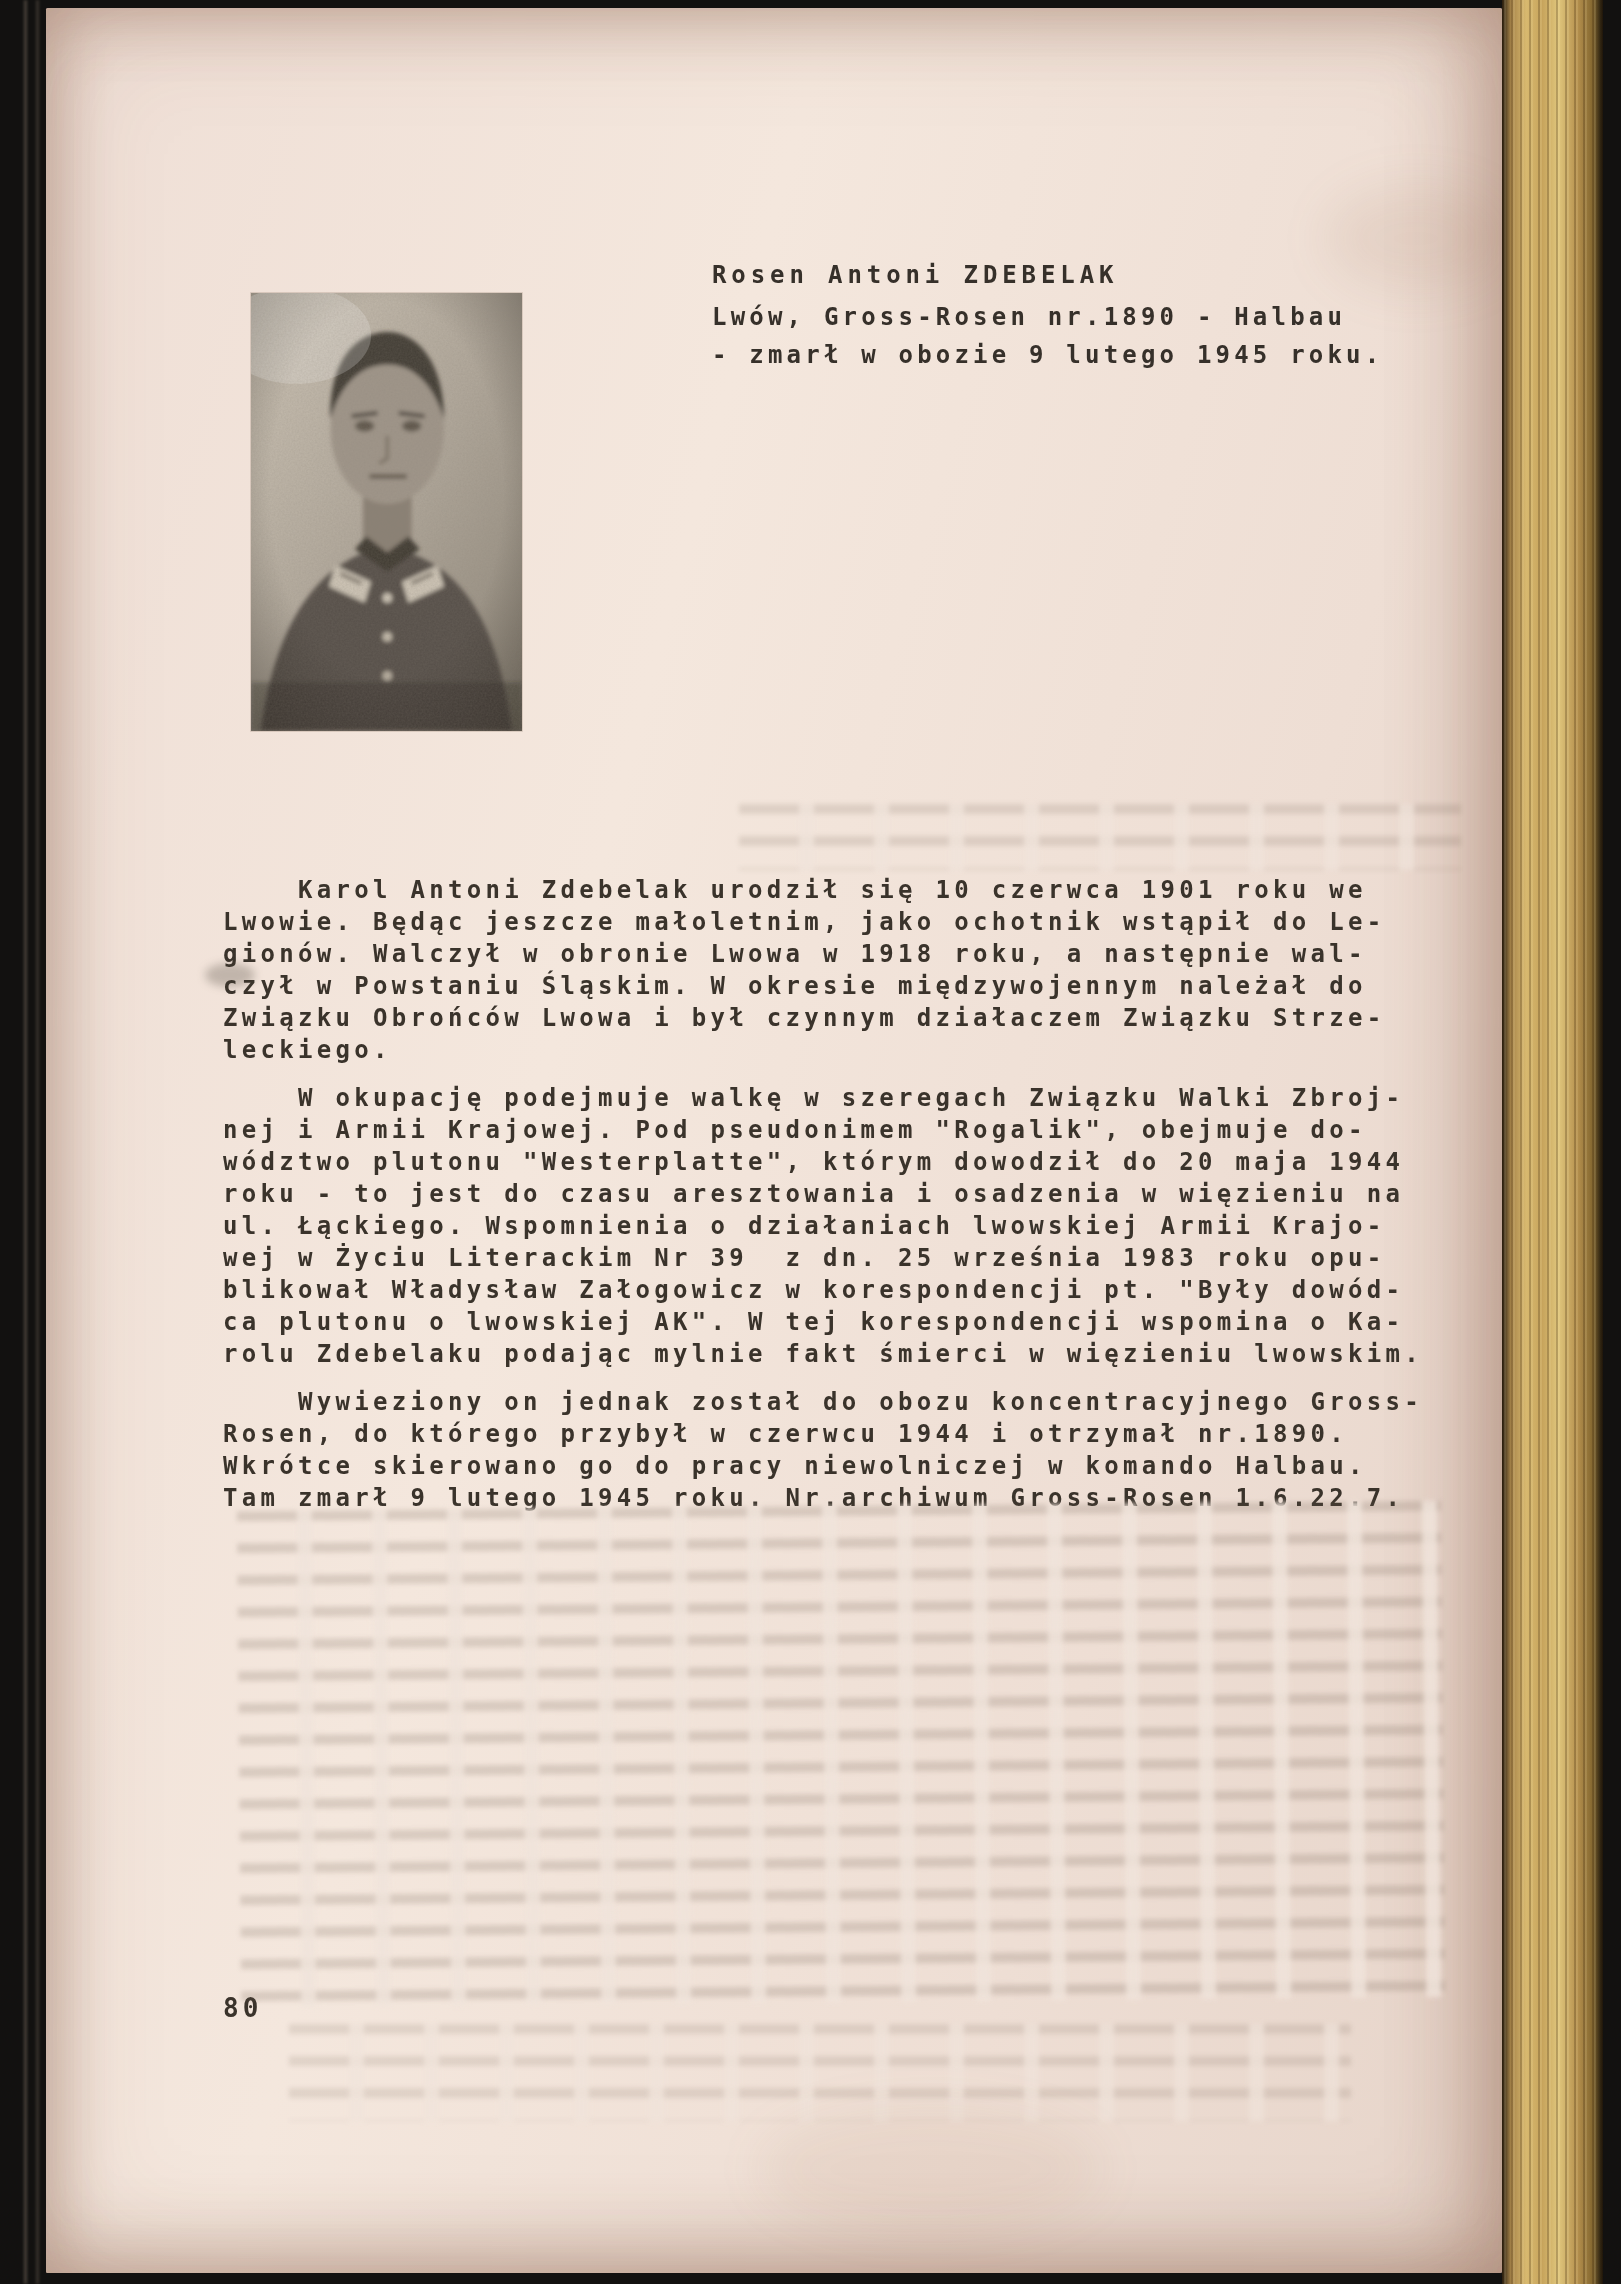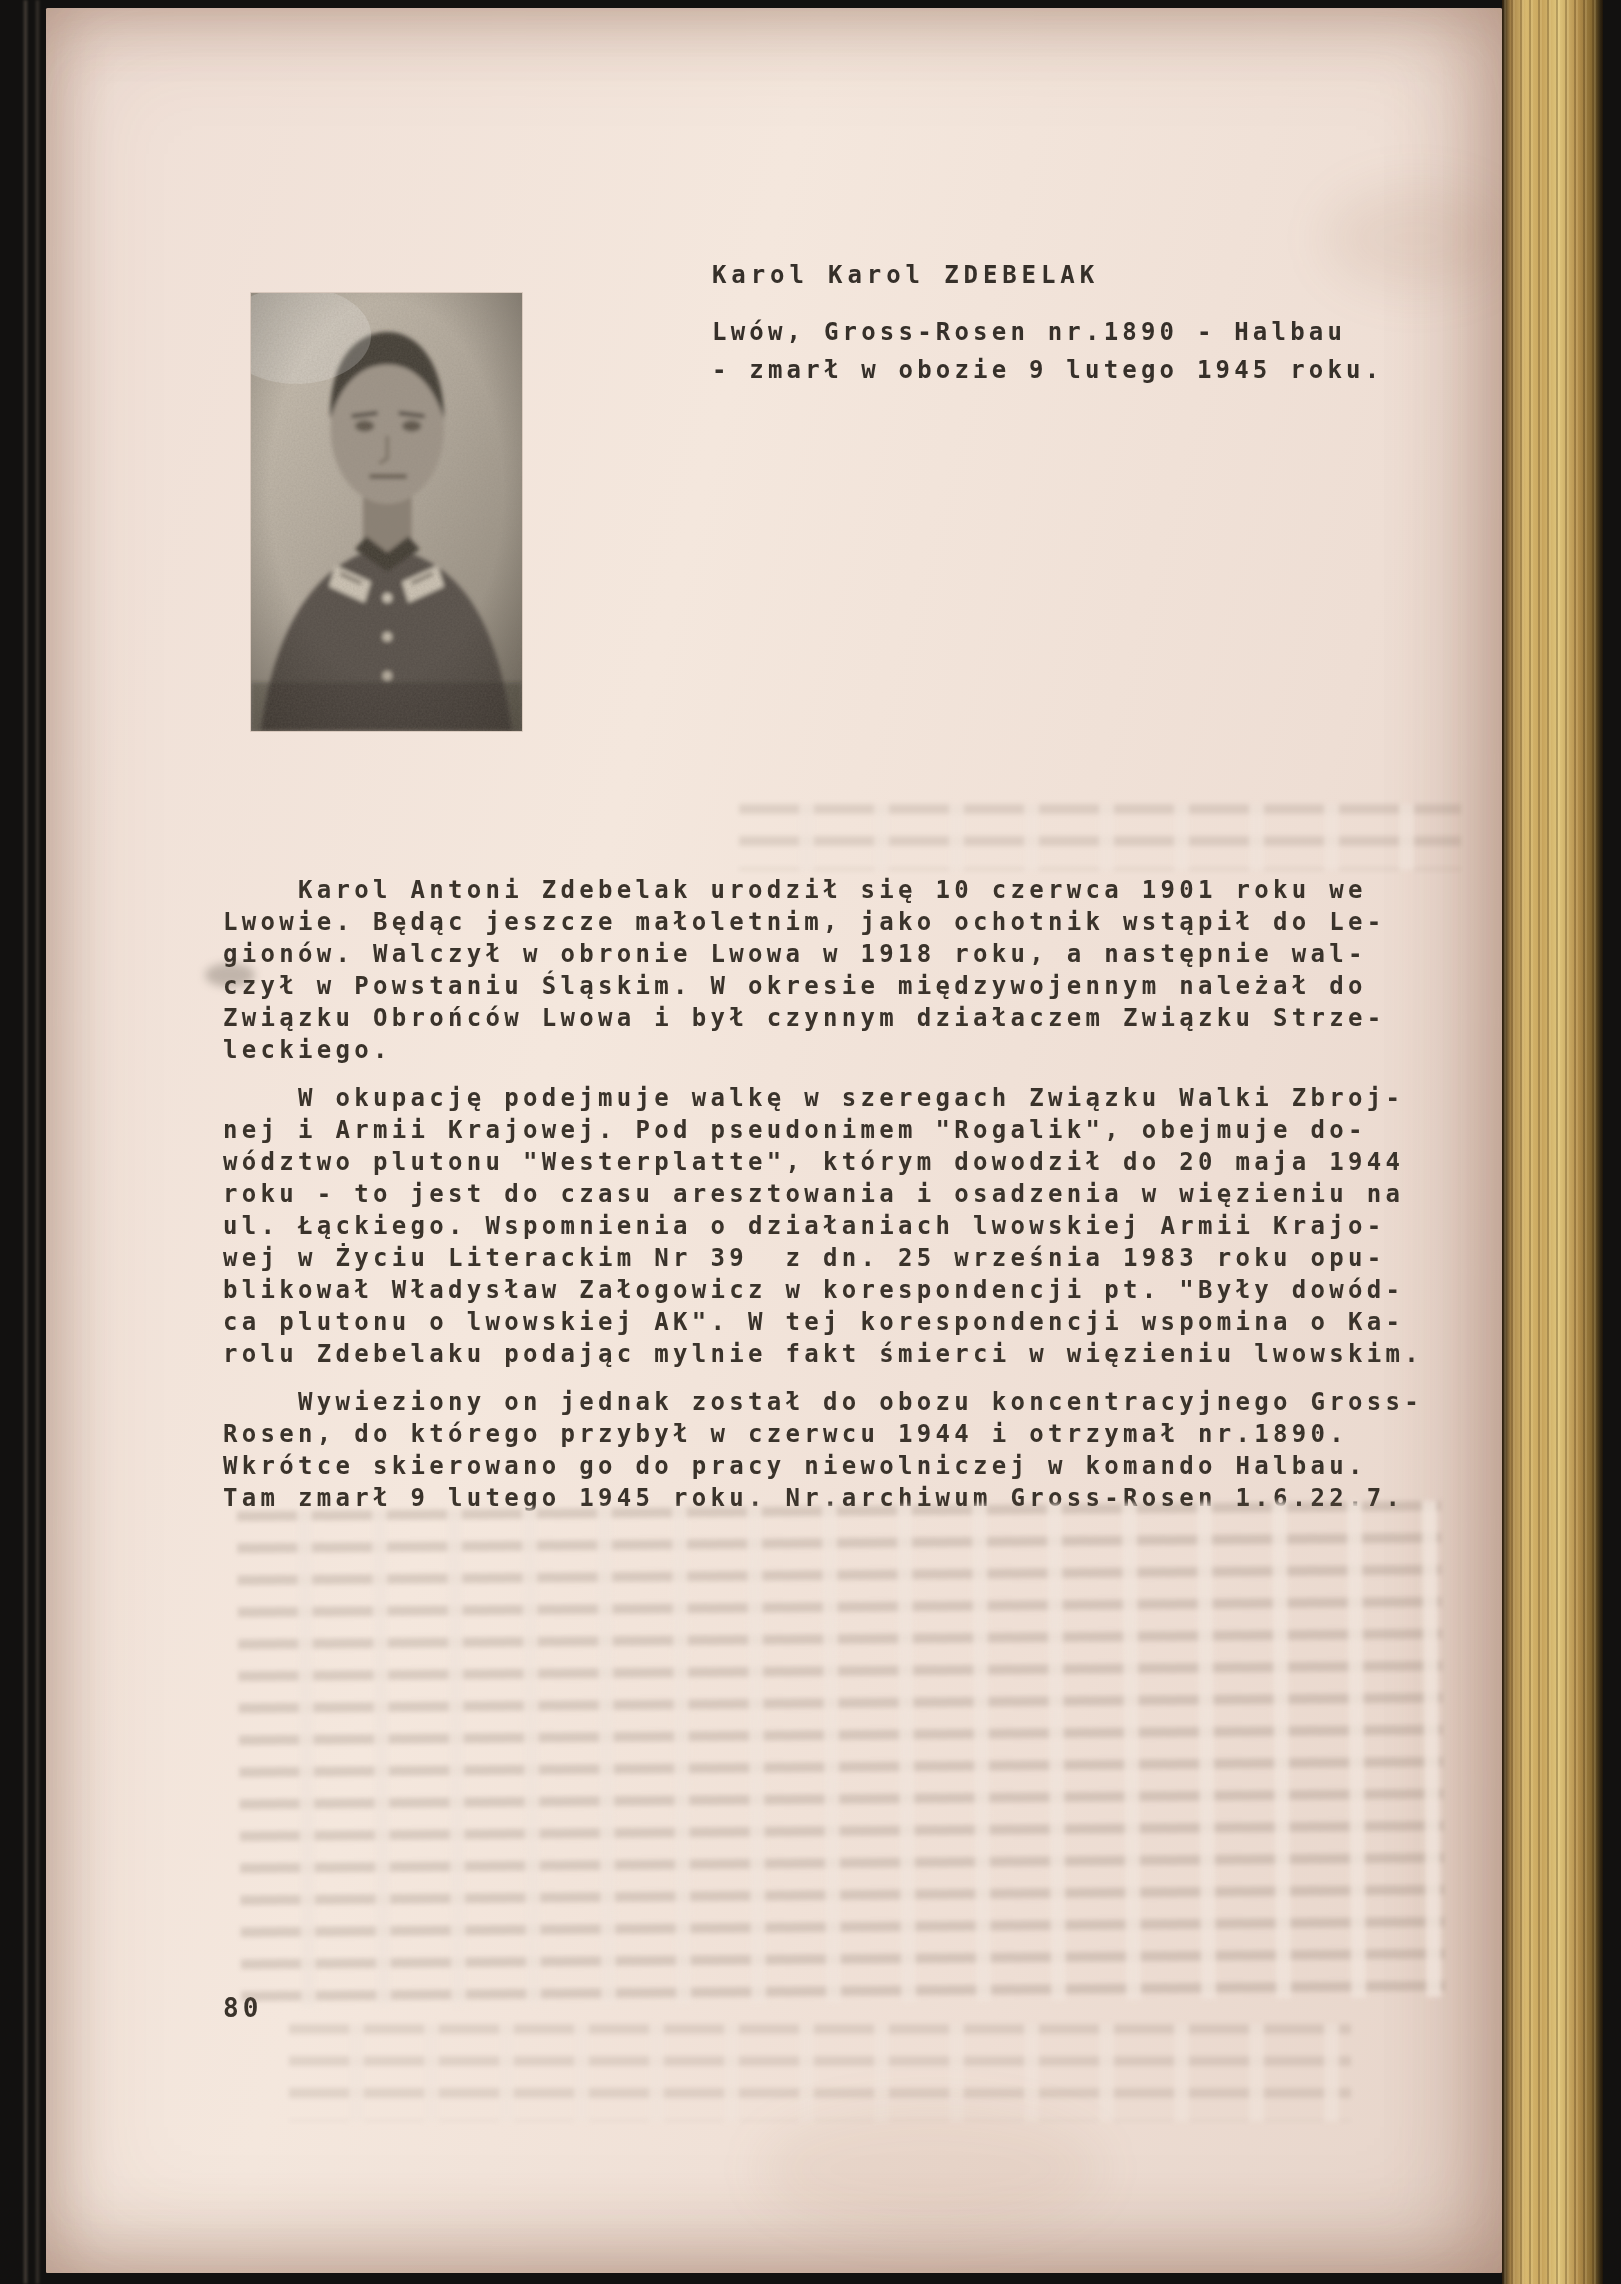--- a/index.html
+++ b/index.html
@@ -35,21 +35,21 @@
       linear-gradient(to right,#241a0e 0%,#a8854a 9%,#d8b96f 24%,#c7a45c 40%,#e0c67c 56%,#b7924f 74%,#83662f 90%,#140f08 100%);
   }
 
   
   .photo{position:absolute;left:205px;top:285px;width:271px;height:438px;box-shadow:0 0 0 0.8px rgba(120,95,75,0.25);}
   .photo svg{width:100%;height:100%;display:block;}
 
   
   .header-text{position:absolute;left:666px;top:253px;color:#36302a;}
   .person-name{font-size:24px;font-weight:700;letter-spacing:4.9px;white-space:pre;}
-  .subtitle{margin-top:24px;font-size:24px;font-weight:700;letter-spacing:4.2px;line-height:38px;white-space:pre-wrap;}
+  .subtitle{margin-top:9px;font-size:24px;font-weight:700;letter-spacing:4.2px;line-height:38px;white-space:pre-wrap;}
 
   
   .body-text{
     position:absolute;left:161px;top:850px;width:1253px;
     color:#3a332b;font-size:24px;font-weight:700;letter-spacing:4.3px;line-height:32px;
   }
   .body-text p{margin:16px;white-space:pre-wrap;}
 
   .page-number{position:absolute;left:177px;top:1985px;font-size:26px;font-weight:700;letter-spacing:4px;color:#3a332b;text-align:right;}
 
@@ -122,21 +122,21 @@
           <circle cx="84" cy="236" r="3" fill="#b9b0a1"></circle>
           <rect x="0" y="240" width="167" height="30" fill="rgba(45,40,33,0.35)"></rect>
         </g>
         <rect width="167" height="270" fill="url(#pvig)"></rect>
         <ellipse cx="28" cy="26" rx="46" ry="30" fill="rgba(255,255,255,0.22)"></ellipse>
         <rect width="167" height="270" filter="url(#pgrain)" opacity="0.5"></rect>
       </svg>
     </div>
 
     <div class="header-text">
-      <div class="person-name">Karol Karol ZDEBELAK</div>
+      <div class="person-name">Rosen Antoni ZDEBELAK</div>
       <div class="subtitle">Lwów, Gross-Rosen nr.1890 - Halbau
 - zmarł w obozie 9 lutego 1945 roku.</div>
     </div>
 
     <div class="body-text">
       <p>    Karol Antoni Zdebelak urodził się 10 czerwca 1901 roku we
 Lwowie. Będąc jeszcze małoletnim, jako ochotnik wstąpił do Le-
 gionów. Walczył w obronie Lwowa w 1918 roku, a następnie wal-
 czył w Powstaniu Śląskim. W okresie międzywojennym należał do
 Związku Obrońców Lwowa i był czynnym działaczem Związku Strze-

